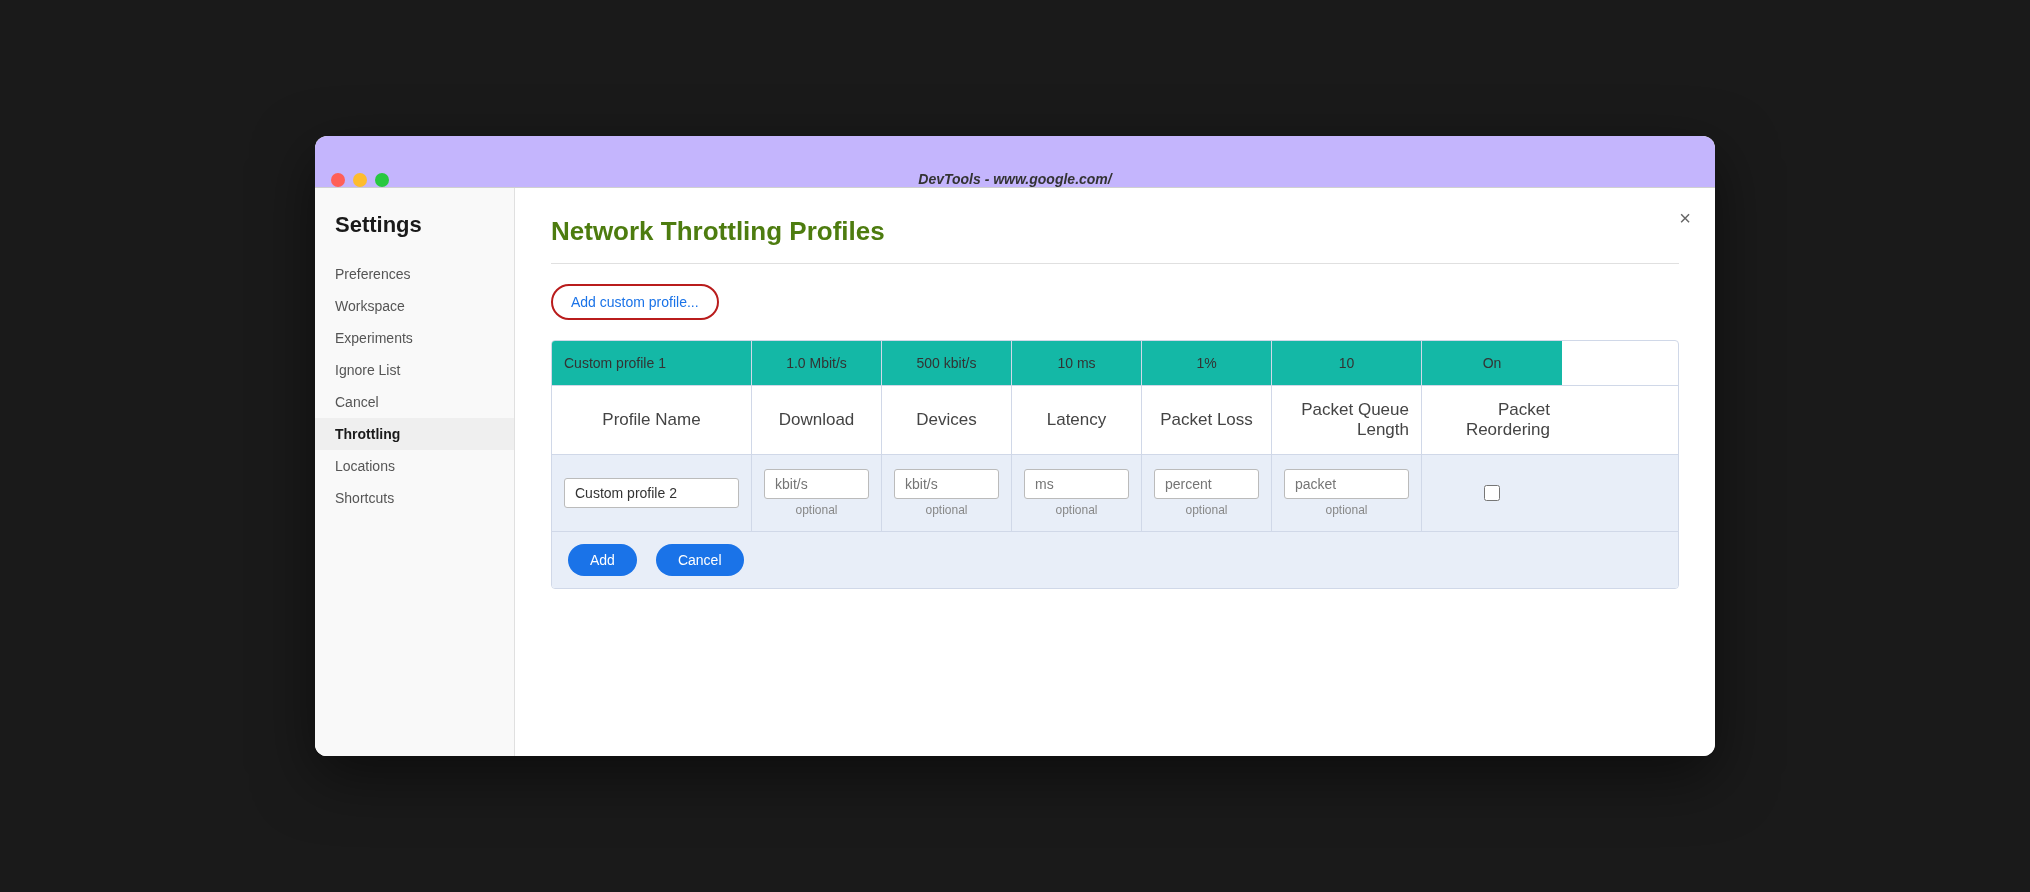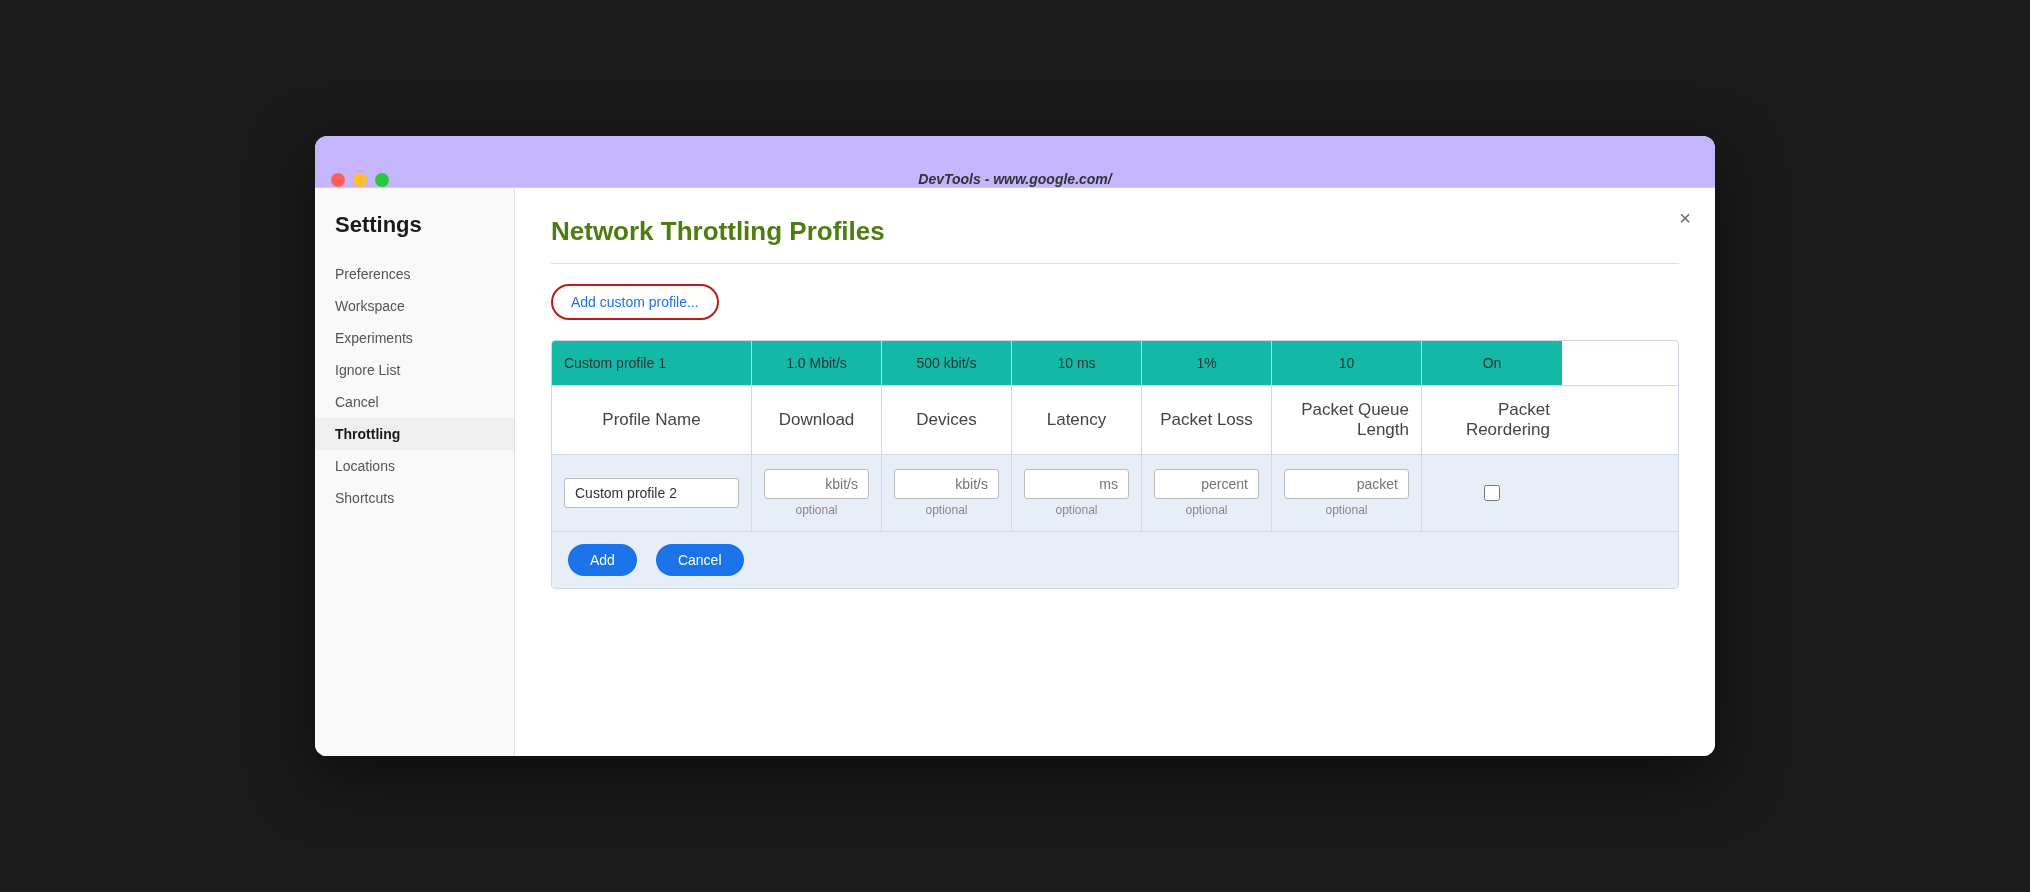--- a/index.html
+++ b/index.html
@@ -200,21 +200,21 @@
     }
 
     .profile-input {
       border: 1px solid #bbb;
       border-radius: 3px;
       padding: 6px 10px;
       font-size: 14px;
       color: #333;
       width: 100%;
       background: white;
-      text-align: right;
+      text-align: left;
       outline: none;
     }
 
     .profile-input.name-input {
       text-align: left;
     }
 
     .optional-label {
       font-size: 12px;
       color: #888;

